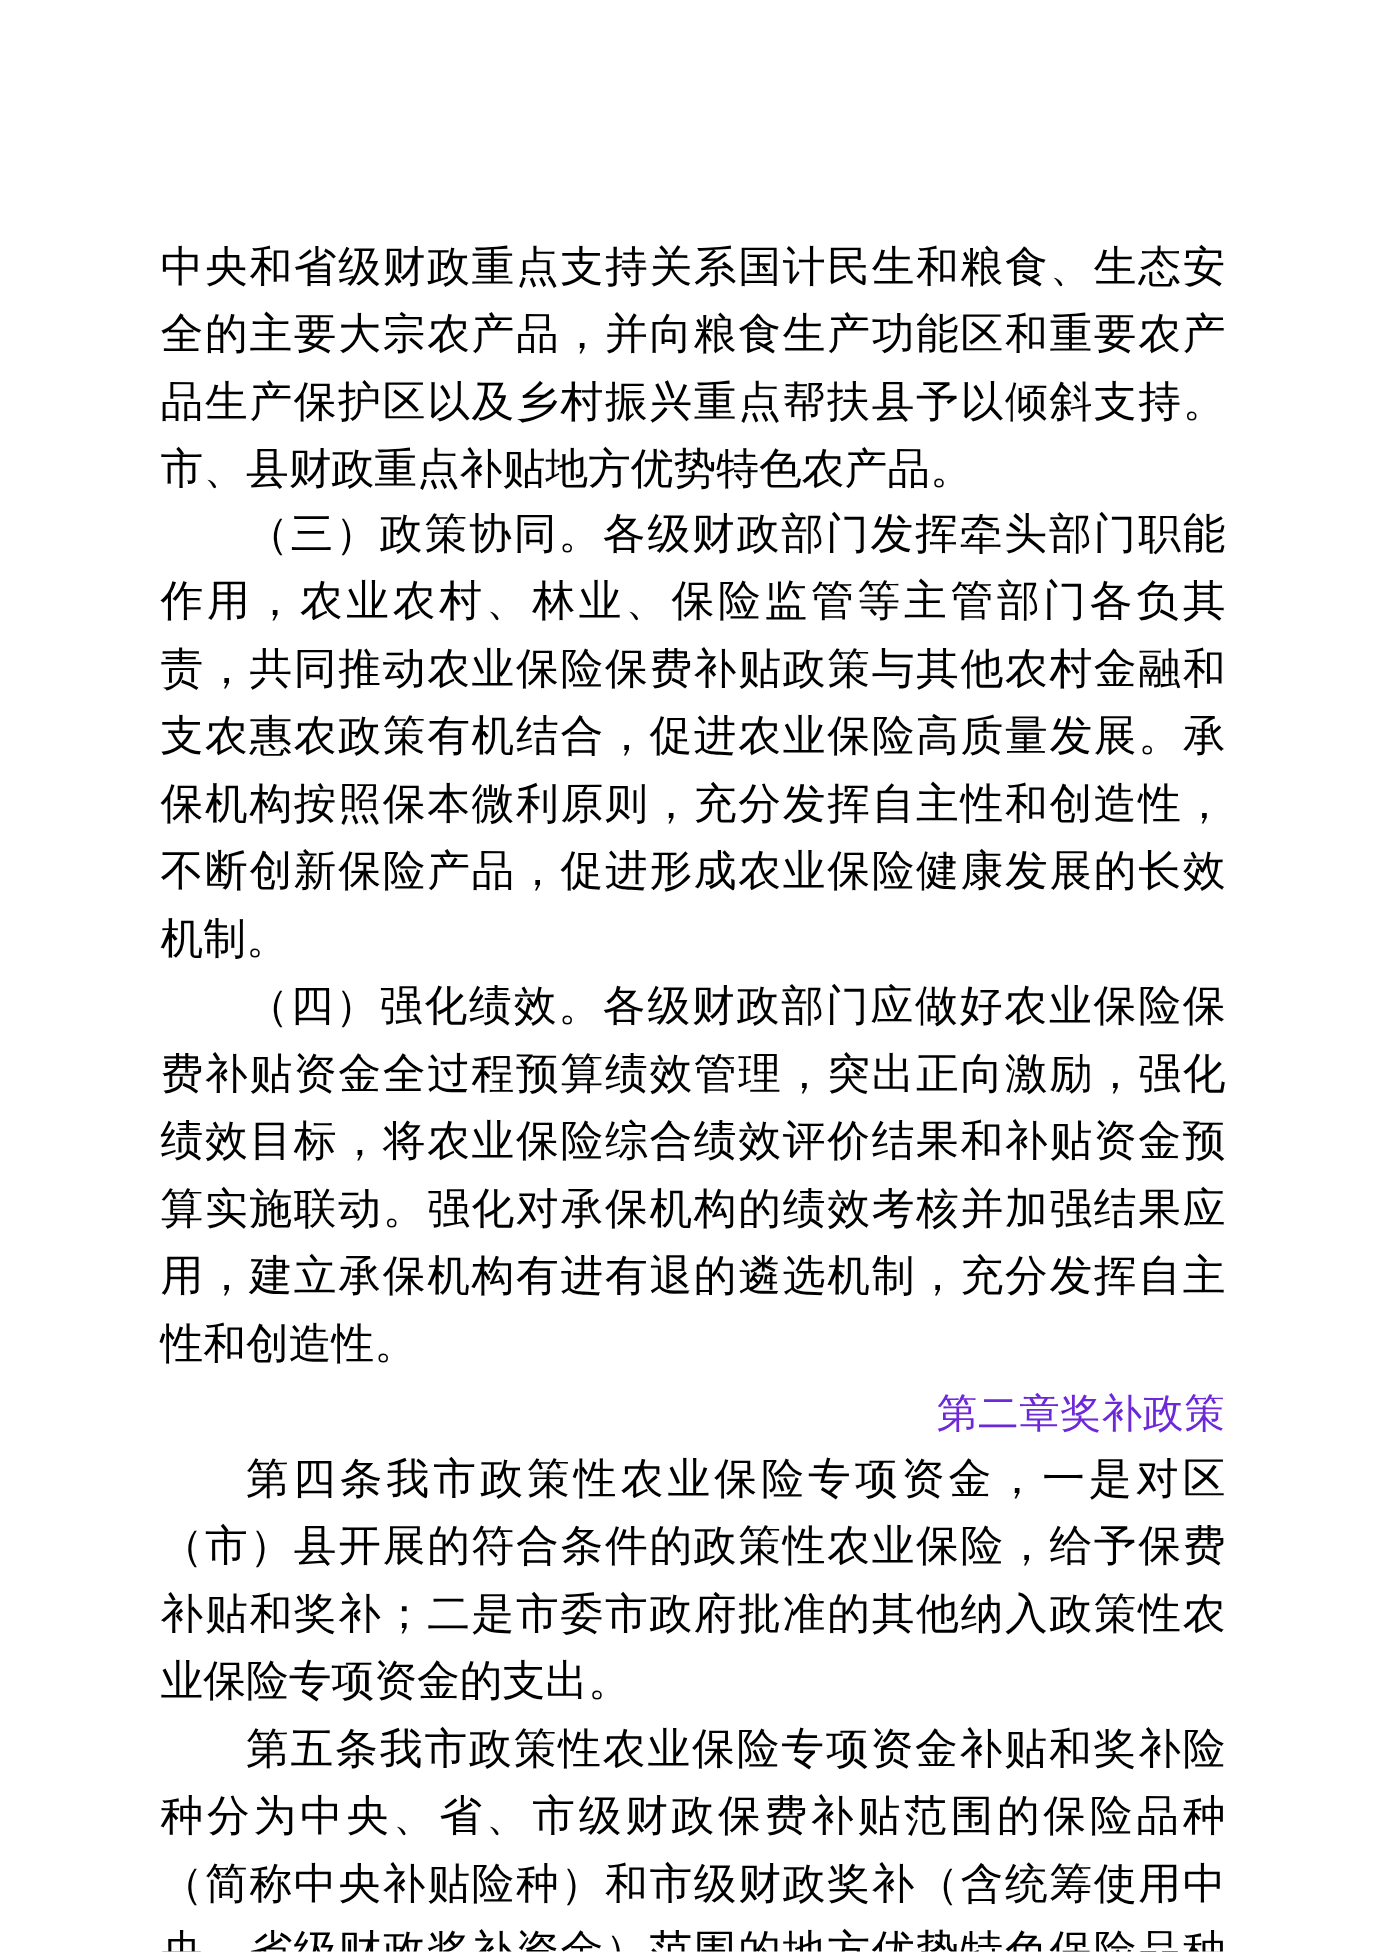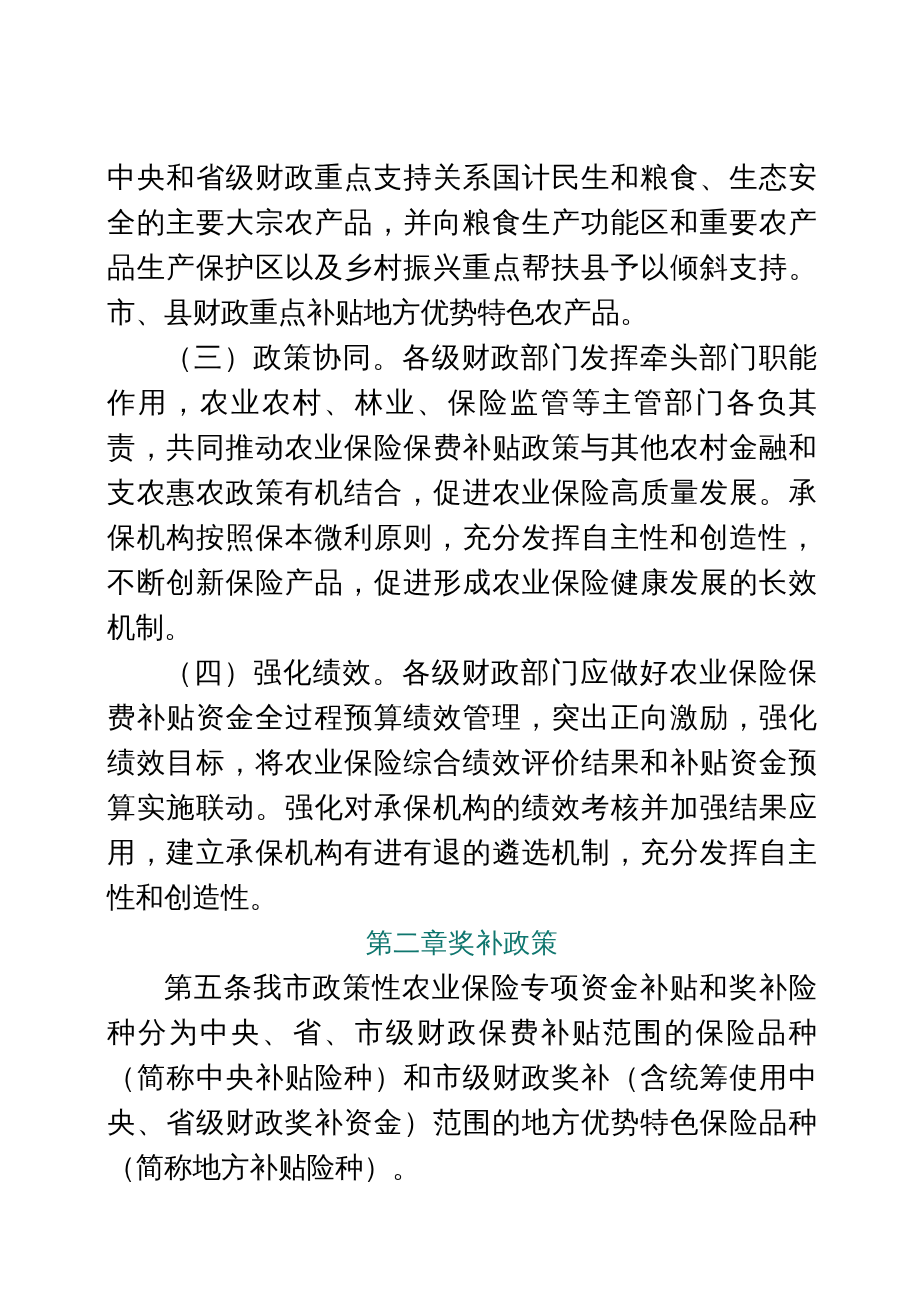--- a/index.html
+++ b/index.html
@@ -40,45 +40,47 @@
     text-align: justify;
     text-justify: inter-character;
     text-align-last: left;
     letter-spacing: 0px;
     word-break: break-all;
     color: #000000;
   }
 
   .para.indent {
     text-indent: 57px;
+    font-family: Liberation Mono, monospace;
   }
 
   
   .chapter-heading {
     margin: 0;
     font-family: "DejaVu Sans", "Liberation Sans", sans-serif;
     font-size: 27px;
     line-height: 45px;
-    text-align: center;
+    text-align: right;
     font-weight: normal;
-    color: #0f766e;
+    color: #6d28d9;
     letter-spacing: 0.5px;
   }
 </style>
 </head>
 <body>
 
 <div class="page">
   <div class="text-column">
 
     <p class="para">中央和省级财政重点支持关系国计民生和粮食、生态安全的主要大宗农产品，并向粮食生产功能区和重要农产品生产保护区以及乡村振兴重点帮扶县予以倾斜支持。市、县财政重点补贴地方优势特色农产品。</p>
 
     <p class="para indent">（三）政策协同。各级财政部门发挥牵头部门职能作用，农业农村、林业、保险监管等主管部门各负其责，共同推动农业保险保费补贴政策与其他农村金融和支农惠农政策有机结合，促进农业保险高质量发展。承保机构按照保本微利原则，充分发挥自主性和创造性，不断创新保险产品，促进形成农业保险健康发展的长效机制。</p>
 
     <p class="para indent">（四）强化绩效。各级财政部门应做好农业保险保费补贴资金全过程预算绩效管理，突出正向激励，强化绩效目标，将农业保险综合绩效评价结果和补贴资金预算实施联动。强化对承保机构的绩效考核并加强结果应用，建立承保机构有进有退的遴选机制，充分发挥自主性和创造性。</p>
 
     <h2 class="chapter-heading">第二章奖补政策</h2>
 
+    <p class="para indent">第四条我市政策性农业保险专项资金，一是对区（市）县开展的符合条件的政策性农业保险，给予保费补贴和奖补；二是市委市政府批准的其他纳入政策性农业保险专项资金的支出。</p>
 
     <p class="para indent">第五条我市政策性农业保险专项资金补贴和奖补险种分为中央、省、市级财政保费补贴范围的保险品种（简称中央补贴险种）和市级财政奖补（含统筹使用中央、省级财政奖补资金）范围的地方优势特色保险品种（简称地方补贴险种）。</p>
 
   </div>
 </div>
 
 </body></html>

